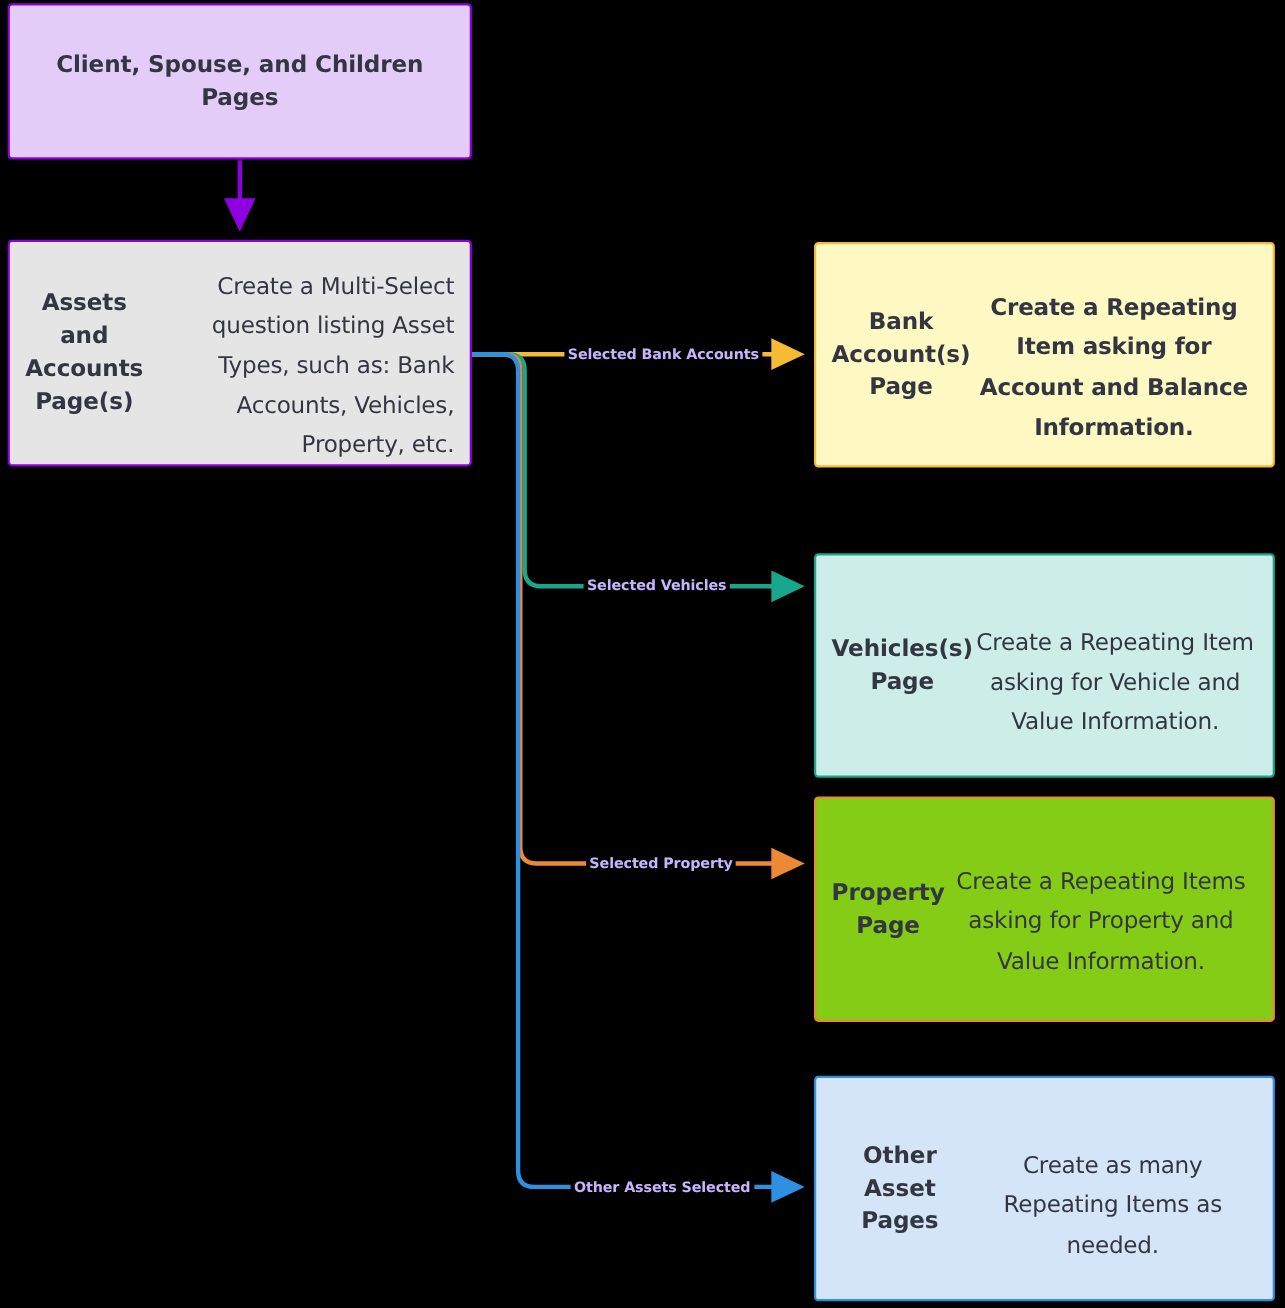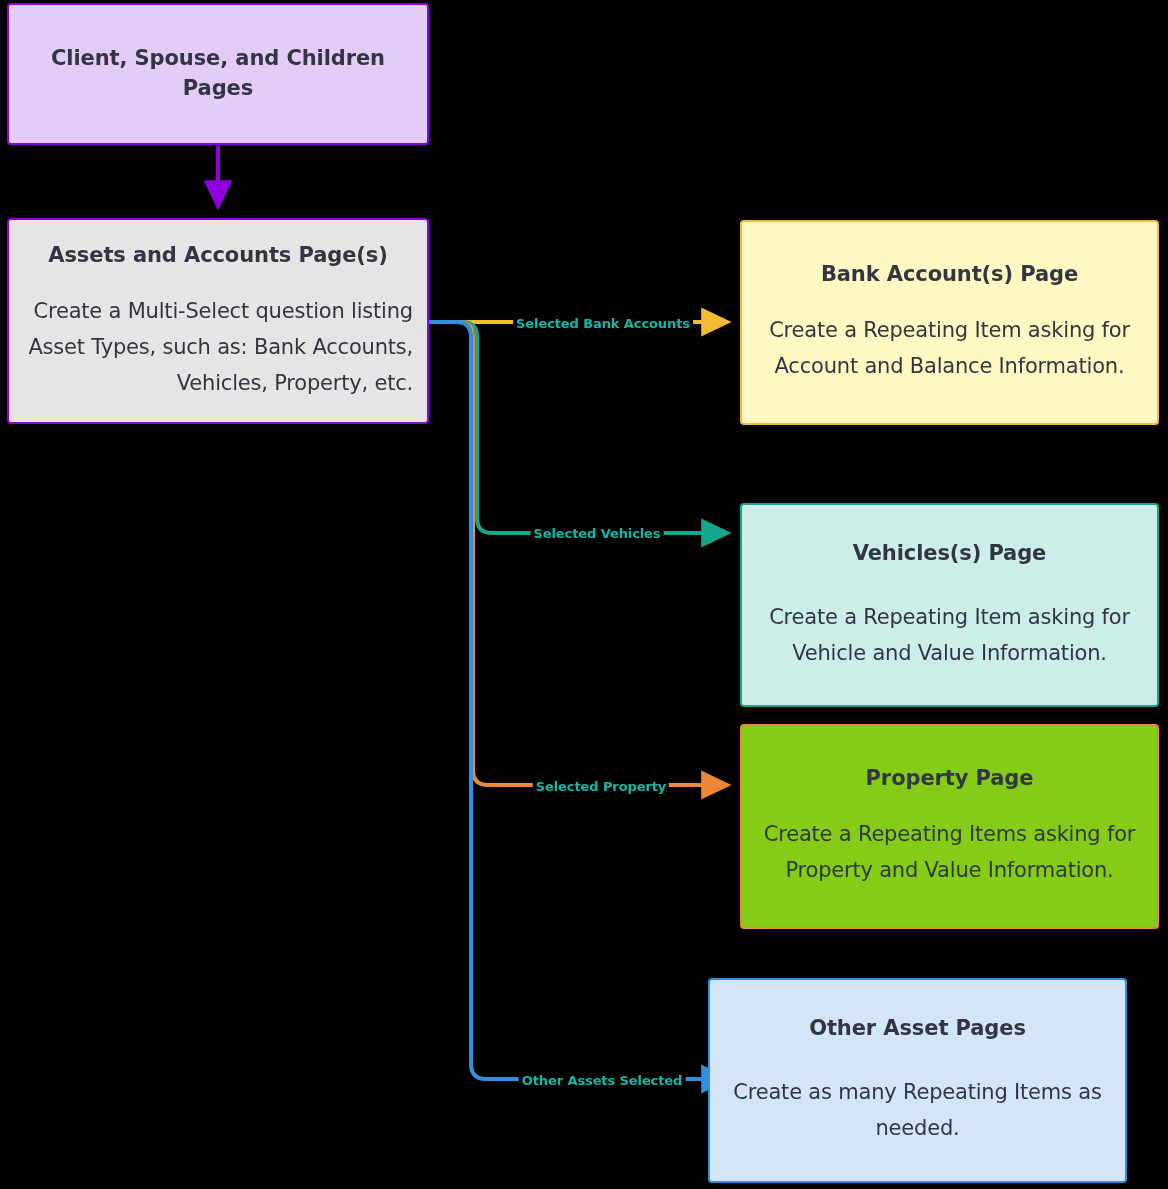--- a/index.html
+++ b/index.html
@@ -15,21 +15,21 @@
     font-family: "DejaVu Sans", "Liberation Sans", sans-serif;
     overflow: hidden;
   }
   .node {
     position: absolute;
     box-sizing: border-box;
     border-width: 2px;
     border-style: solid;
     border-radius: 4px;
     display: flex;
-    flex-direction: column;
+    flex-direction: row;
     align-items: center;
     justify-content: center;
     text-align: center;
     color: #333642;
     padding: 10px 14px;
     z-index: 3;
   }
   .node .title {
     font-weight: bold;
     font-size: 21px;
@@ -47,34 +47,34 @@
     font-style: italic;
     line-height: 1.45;
     letter-spacing: -0.2px;
   }
   
   #node-client   { left: 7px;   top: 3px;     width: 422px; height: 142px; }
   #node-assets   { left: 7px;   top: 218px;   width: 422px; height: 206px; }
   #node-bank     { left: 740px; top: 220px;   width: 419px; height: 205px; }
   #node-vehicles { left: 740px; top: 474px;   width: 419px; height: 204px; }
   #node-property { left: 740px; top: 724px;   width: 419px; height: 205px; }
-  #node-other    { left: 708px; top: 978px;   width: 419px; height: 205px; }
+  #node-other    { left: 740px; top: 978px;   width: 419px; height: 205px; }
 
   .edge-layer {
     position: absolute;
     left: 0; top: 0;
     width: 1168px;
     height: 1189px;
     z-index: 1;
   }
   .edge-label {
     position: absolute;
     font-size: 13px;
     font-weight: bold;
-    color: #14b8a6;
+    color: #c4b5fd;
     letter-spacing: -0.1px;
     white-space: nowrap;
     transform: translate(-50%, -50%);
     z-index: 2;
     background: #000000;
     padding: 0 3px;
     line-height: 1;
   }
 </style>
 </head>
@@ -121,21 +121,21 @@
     <div class="title">Client, Spouse, and Children Pages</div>
   </div>
 
   <div class="node" id="node-assets" style="background:#e5e5e5; border-color:#8F00E0;">
     <div class="title">Assets and Accounts Page(s)</div>
     <div class="body" style="margin-top:22px;text-align:right;">Create a Multi-Select question listing Asset Types, such as: Bank Accounts, Vehicles, Property, etc.</div>
   </div>
 
   <div class="node" id="node-bank" style="background:#fef9c3; border-color:#F5BB34;">
     <div class="title">Bank Account(s) Page</div>
-    <div class="body" style="margin-top:22px;">Create a Repeating Item asking for Account and Balance Information.</div>
+    <div class="body" style="margin-top:22px;font-weight:bold;">Create a Repeating Item asking for Account and Balance Information.</div>
   </div>
 
   <div class="node" id="node-vehicles" style="background:#CDEDE8; border-color:#17A78D;margin-top:29px;">
     <div class="title">Vehicles(s) Page</div>
     <div class="body" style="margin-top:30px;">Create a Repeating Item asking for Vehicle and Value Information.</div>
   </div>
 
   <div class="node" id="node-property" style="background:#84cc16; border-color:#ED8936;">
     <div class="title">Property Page</div>
     <div class="body" style="margin-top:22px;">Create a Repeating Items asking for Property and Value Information.</div>

